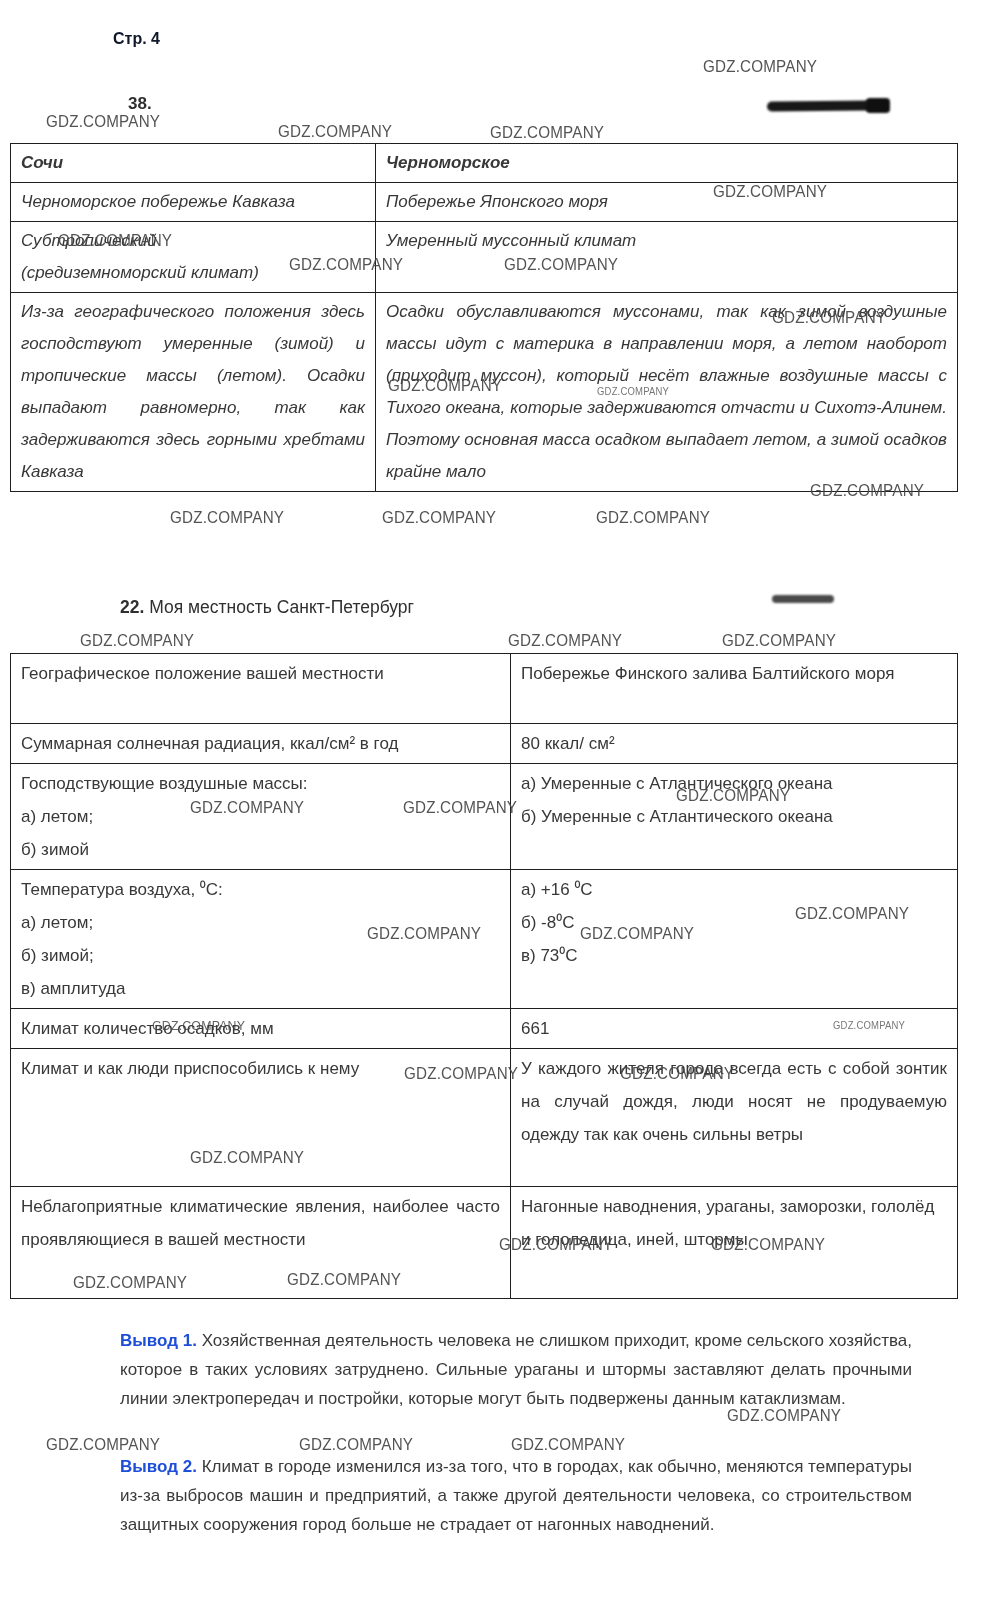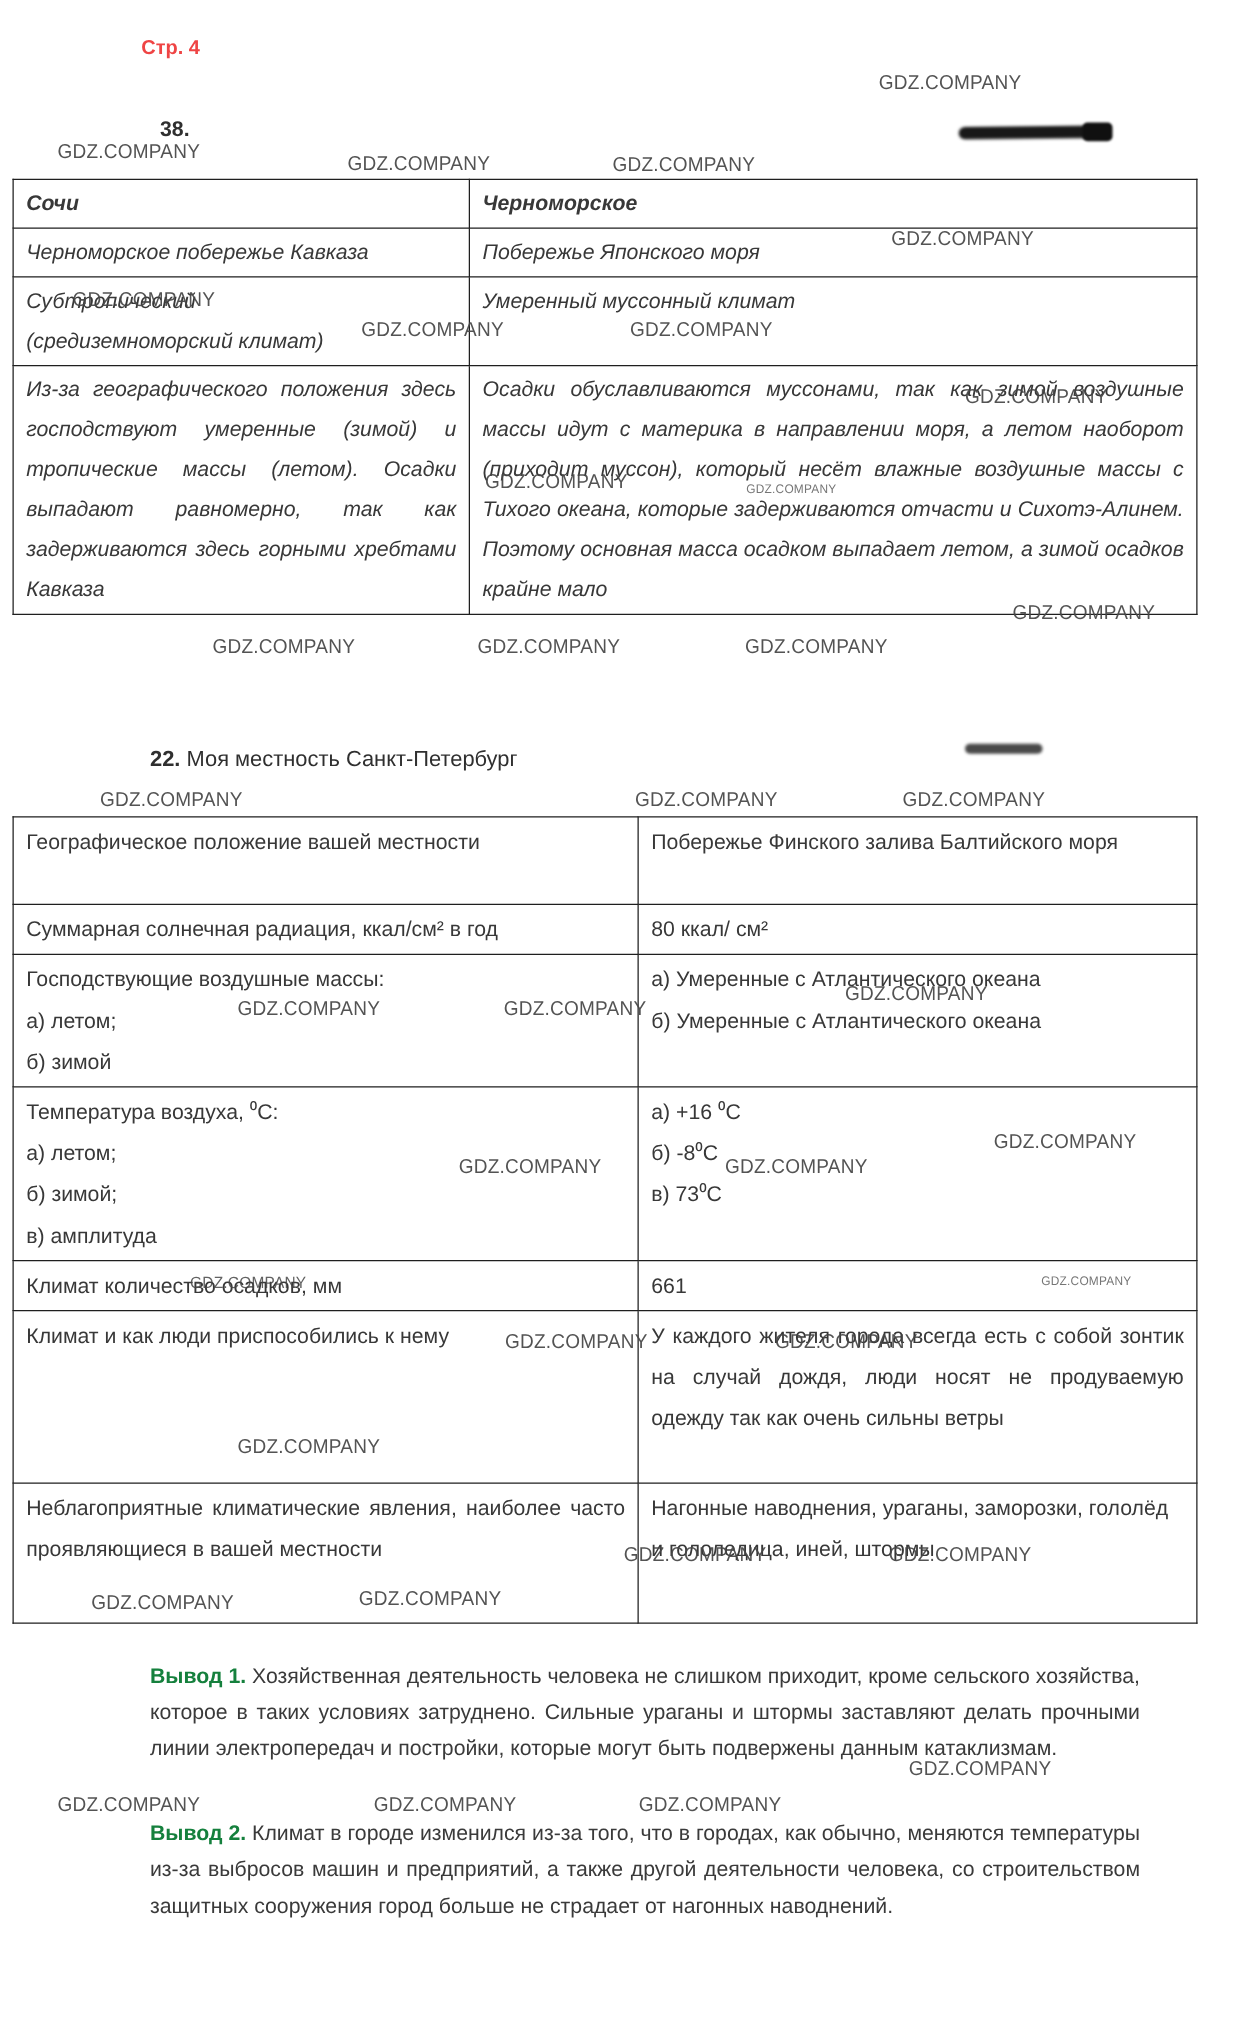--- a/index.html
+++ b/index.html
@@ -1,35 +1,35 @@
 <!DOCTYPE html>
 <html><head>
 <meta charset="utf-8">
 <style>
   html,body{margin:0;padding:0;background:#ffffff;}
   body{font-family:"Liberation Sans", sans-serif;color:#333;}
   .page{position:relative;width:1000px;height:1618px;background:#fff;overflow:hidden;}
 
-  .page-label{position:absolute;left:113px;top:30px;font-weight:bold;font-size:16px;color:#ef4444;}
+  .page-label{position:absolute;left:113px;top:30px;font-weight:bold;font-size:16px;color:#0f172a;}
 
   .h38{position:absolute;left:128px;top:94px;font-weight:bold;font-size:17px;color:#2f2f2f;}
   .h39{position:absolute;left:120px;top:597px;font-size:17.5px;color:#2f2f2f;}
   .h39 b{font-weight:bold;}
 
   table.tbl{border-collapse:collapse;table-layout:fixed;width:948px;background:#fff;}
   table.tbl td{border:1px solid #1f1f1f;vertical-align:top;padding:3px 10px;font-size:17px;color:#383838;white-space:pre-line;}
   .t1{position:absolute;left:10px;top:143px;font-style:italic;}
   .t1 td{line-height:32px;}
   .t2{position:absolute;left:10px;top:653px;}
   .t2 td{line-height:33px;}
   td.head{font-weight:bold;color:#2b2b2b;}
   td.jy{text-align:justify;}
 
   .concl{position:absolute;left:120px;width:792px;font-size:17px;line-height:29px;text-align:justify;color:#3a3a3a;}
-  .concl b{font-weight:bold;color:#15803d;}
+  .concl b{font-weight:bold;color:#1d4ed8;}
   .concl-1{top:1326px;}
   .concl-2{top:1452px;}
 
   .wm-layer{position:absolute;left:0;top:0;width:868px;height:1618px;pointer-events:none;z-index:6;border-radius:25px;}
   .wm{position:absolute;display:inline-block;font-family:"Liberation Sans",sans-serif;font-size:16px;color:#474747;
       white-space:nowrap;transform:scaleX(.95);transform-origin:left top;opacity:.93;letter-spacing:.2px;}
   .wm-s{font-size:13px;opacity:.85;}
   .wm-xs{font-size:10px;opacity:.75;}
 
   .smudge{position:absolute;background:#181818;border-radius:6px;filter:blur(1.2px);}

